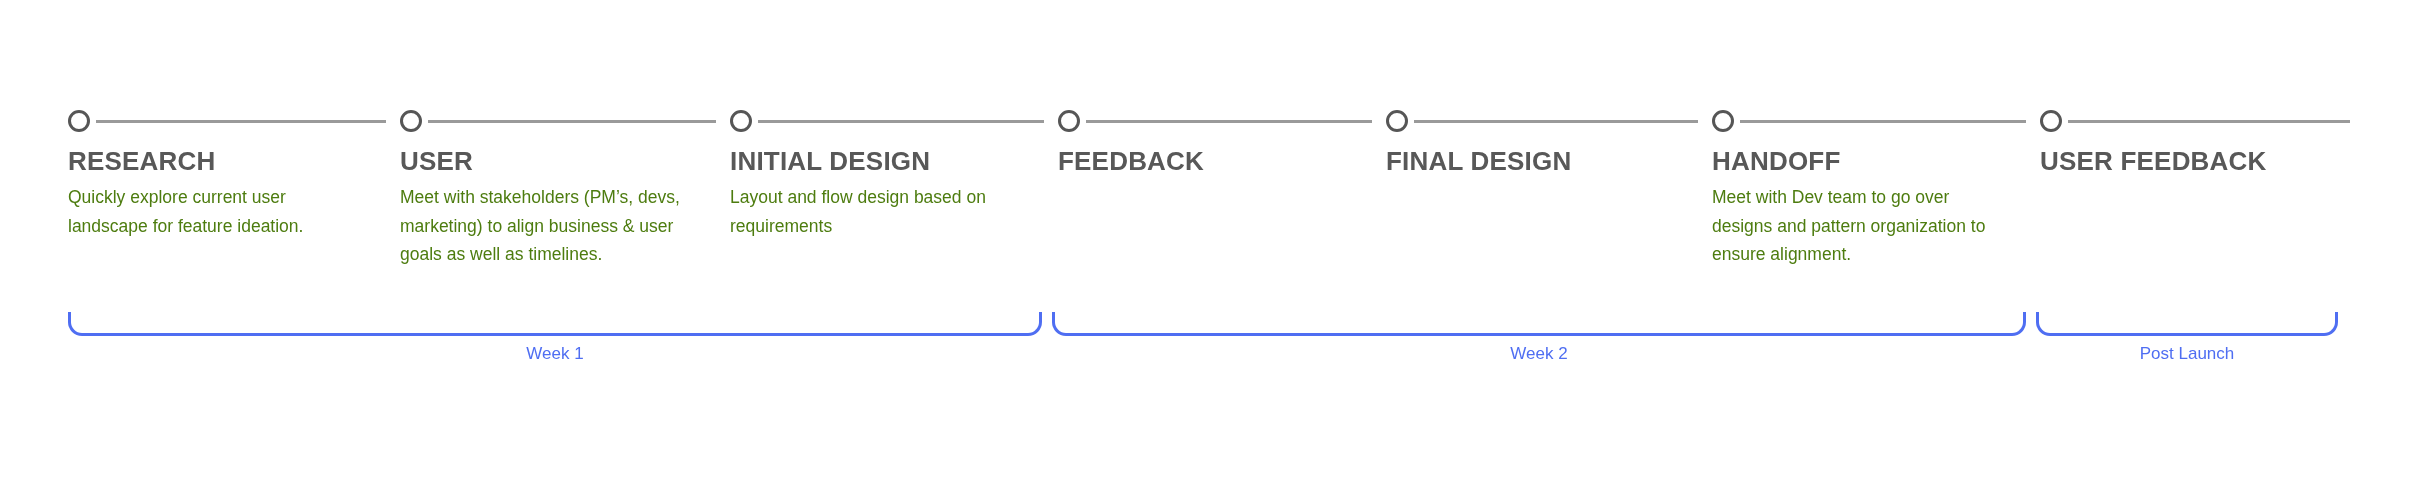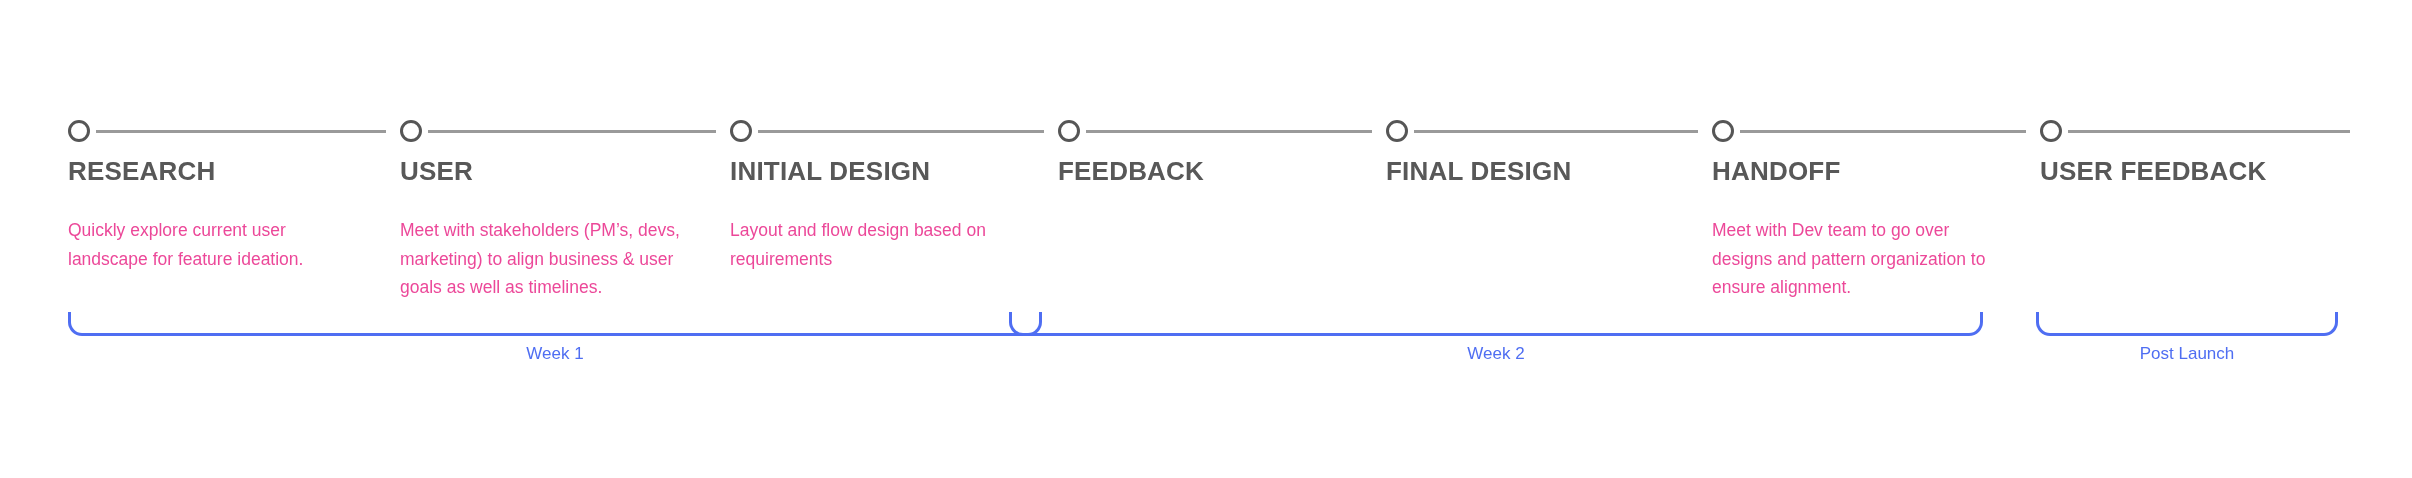--- a/index.html
+++ b/index.html
@@ -26,21 +26,21 @@
   .milestones {
     position: absolute;
     left: 0;
     top: 0;
     width: 2412px;
     height: 310px;
   }
 
   .milestone {
     position: absolute;
-    top: 118px;
+    top: 108px;
     width: 300px;
   }
 
   .node-row {
     position: relative;
     height: 26px;
     display: flex;
     align-items: center;
   }
 
@@ -68,24 +68,24 @@
     margin-top: 14px;
     font-size: 26px;
     font-weight: bold;
     letter-spacing: 0.2px;
     color: #585858;
     line-height: 1.05;
     white-space: nowrap;
   }
 
   .milestone-desc {
-    margin-top: 31px;
+    margin-top: 8px;
     font-size: 17.5px;
     font-weight: normal;
-    color: #ec4899;
+    color: #4d7c0f;
     line-height: 1.62;
     width: 288px;
   }
 
   
   .phases {
     position: absolute;
     left: 0;
     top: 0;
     width: 2412px;
@@ -190,21 +190,21 @@
 
   </div>
 
   <div class="phases">
 
     <div class="phase" style="left:68px; top:312px; width:974px; height:60px;">
       <div class="phase-bracket" style="width:974px;"></div>
       <div class="phase-label">Week 1</div>
     </div>
 
-    <div class="phase" style="left:1009px; top:312px; width:974px; height:60px;">
+    <div class="phase" style="left:1052px; top:312px; width:974px; height:60px;">
       <div class="phase-bracket" style="width:974px;"></div>
       <div class="phase-label">Week 2</div>
     </div>
 
     <div class="phase" style="left:2036px; top:312px; width:302px; height:60px;">
       <div class="phase-bracket" style="width:302px;"></div>
       <div class="phase-label">Post Launch</div>
     </div>
 
   </div>

